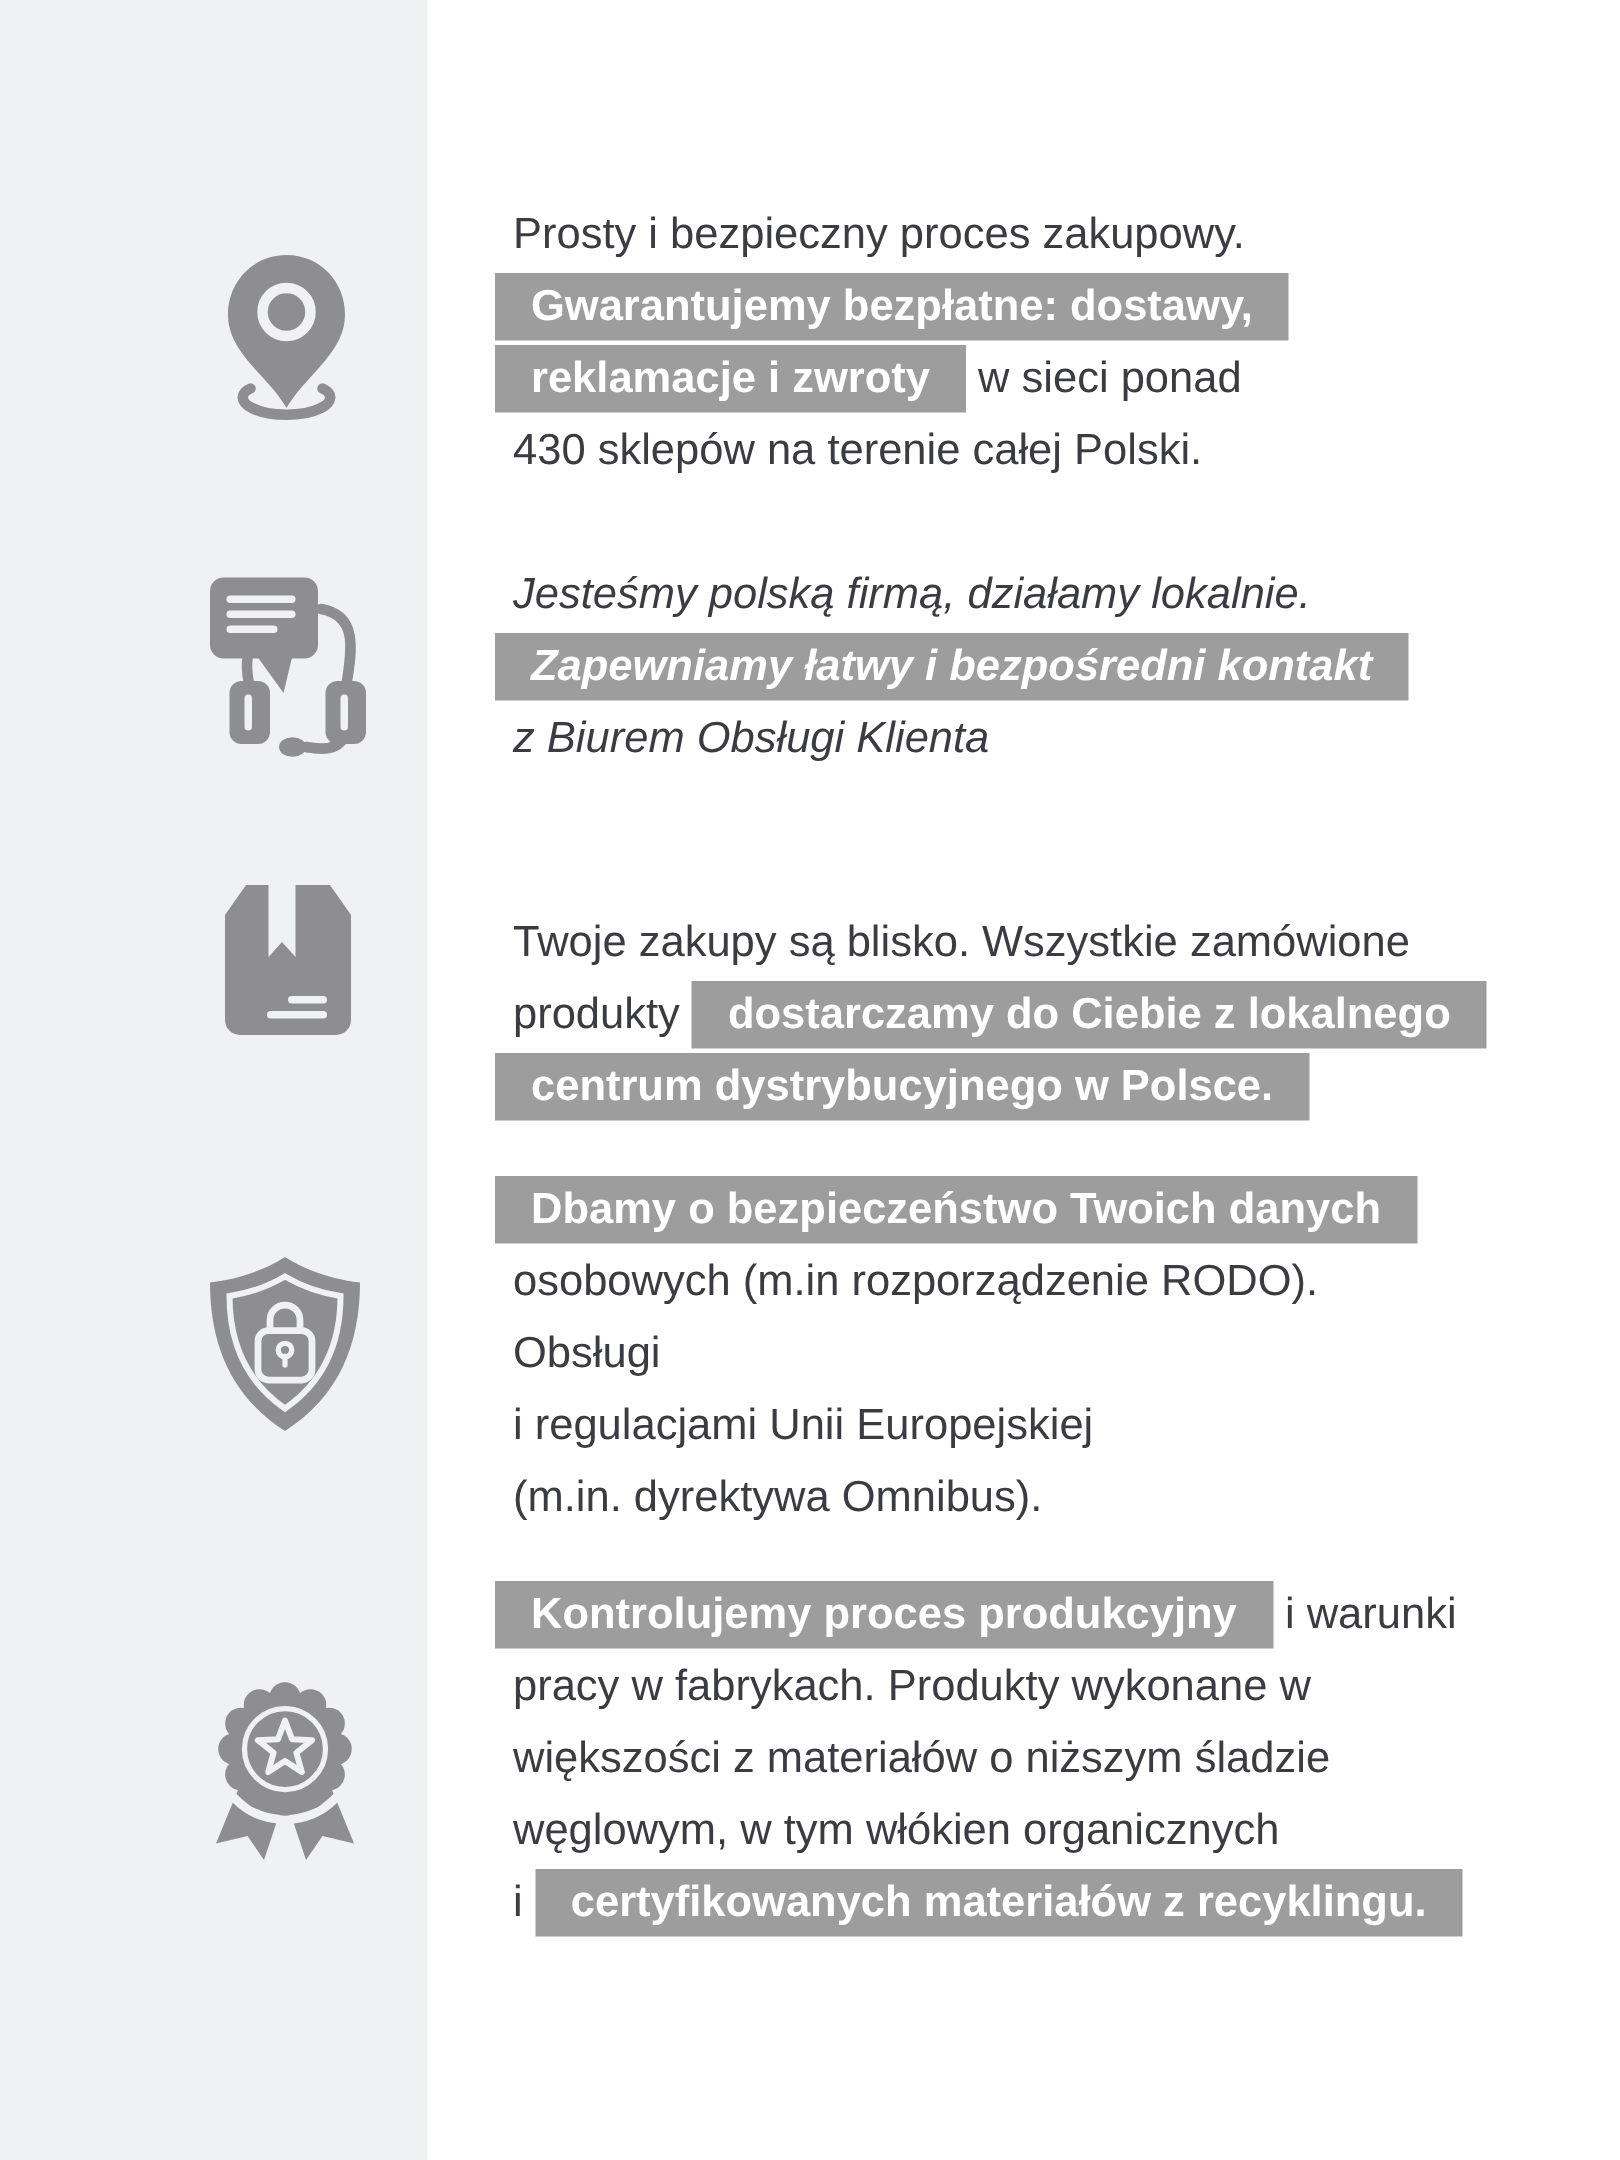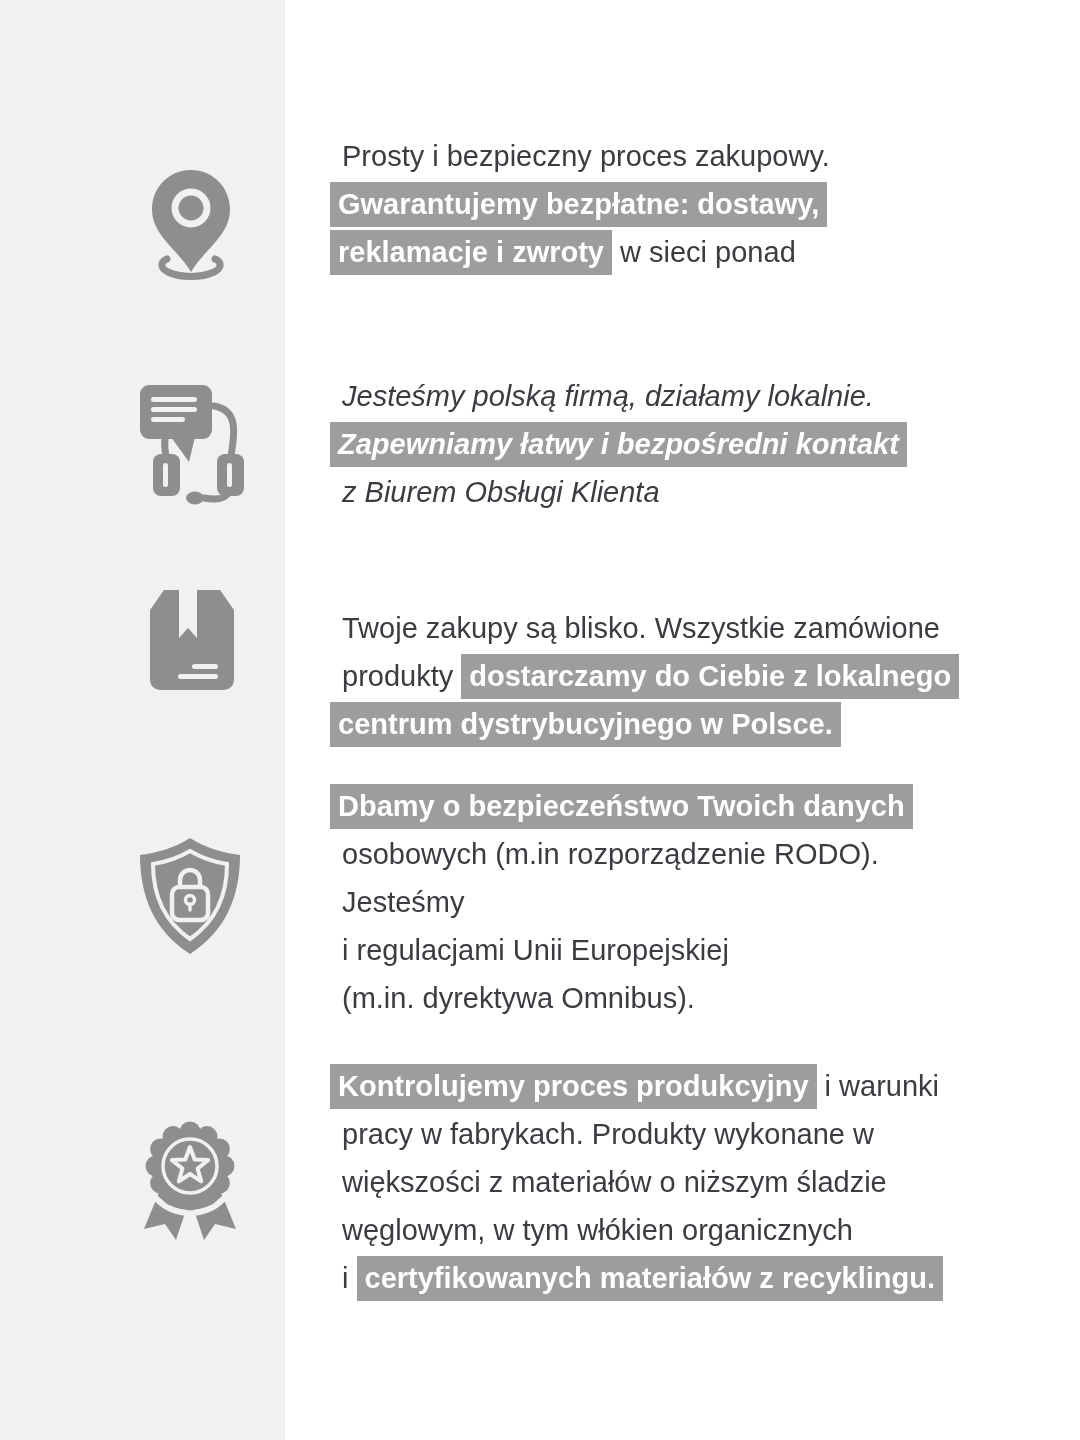--- a/index.html
+++ b/index.html
@@ -21,21 +21,21 @@
     display:flex; align-items:center;
     height:48px; white-space:pre;
     font-size:29px; color:var(--color-text,#3b3b42);
     padding-left:12px;
     text-align:center;
   }
   .line.starts-hl { padding-left:0; }
   .seg { display:inline-block; }
   .seg.hl {
     display:inline-flex; align-items:center;
-    height:45px; padding:0 8px;
+    height:45px; padding:0 24px;
     background:var(--color-hl-bg,#9d9d9e);
     color:var(--color-hl-text,#ffffff);
     font-weight:700;
   }
 </style>
 </head>
 <body>
 
 <div class="page">
   <div class="rail"></div>
@@ -109,42 +109,43 @@
       </g>
       <circle cx="58" cy="52" r="27" fill="none" stroke="var(--color-rail)" stroke-width="3.5"></circle>
       <path d="M58,33 L62.7,45.5 L76.1,46.1 L65.6,54.5 L69.2,67.4 L58,60 L46.8,67.4 L50.4,54.5 L39.9,46.1 L53.3,45.5 Z" fill="none" stroke="var(--color-rail)" stroke-width="4" stroke-linejoin="round"></path>
     </svg>
   </div>
 
   <div class="block" style="top:132px;">
     <div class="line"><span class="seg">Prosty i bezpieczny proces zakupowy.</span></div>
     <div class="line starts-hl"><span class="seg hl">Gwarantujemy bezpłatne: dostawy,</span></div>
     <div class="line starts-hl"><span class="seg hl">reklamacje i zwroty</span><span class="seg"> w sieci ponad</span></div>
+    <div class="line"><span class="seg">430 sklepów na terenie całej Polski.</span></div>
   </div>
 
   <div class="block" style="top:372px;font-style:italic;">
     <div class="line"><span class="seg">Jesteśmy polską firmą, działamy lokalnie.</span></div>
     <div class="line starts-hl"><span class="seg hl">Zapewniamy łatwy i bezpośredni kontakt</span></div>
     <div class="line"><span class="seg">z Biurem Obsługi Klienta</span></div>
   </div>
 
   <div class="block" style="top:604px;">
     <div class="line"><span class="seg">Twoje zakupy są blisko. Wszystkie zamówione</span></div>
     <div class="line"><span class="seg">produkty </span><span class="seg hl">dostarczamy do Ciebie z lokalnego</span></div>
     <div class="line starts-hl"><span class="seg hl">centrum dystrybucyjnego w Polsce.</span></div>
   </div>
 
   <div class="block" style="top:762px;margin-top:20px;">
     <div class="line starts-hl"><span class="seg hl">Dbamy o bezpieczeństwo Twoich danych</span></div>
     <div class="line"><span class="seg">osobowych (m.in rozporządzenie RODO).</span></div>
-    <div class="line"><span class="seg">Jesteśmy </span></div>
+    <div class="line"><span class="seg">Obsługi </span></div>
     <div class="line"><span class="seg">i regulacjami Unii Europejskiej</span></div>
     <div class="line"><span class="seg">(m.in. dyrektywa Omnibus).</span></div>
   </div>
 
-  <div class="block" style="top:1052px;margin-top:10px;">
+  <div class="block" style="top:1052px;">
     <div class="line starts-hl"><span class="seg hl">Kontrolujemy proces produkcyjny</span><span class="seg"> i warunki</span></div>
     <div class="line"><span class="seg">pracy w fabrykach. Produkty wykonane w</span></div>
     <div class="line"><span class="seg">większości z materiałów o niższym śladzie</span></div>
     <div class="line"><span class="seg">węglowym, w tym włókien organicznych</span></div>
     <div class="line"><span class="seg">i </span><span class="seg hl">certyfikowanych materiałów z recyklingu.</span></div>
   </div>
 </div>
 
 </body></html>

